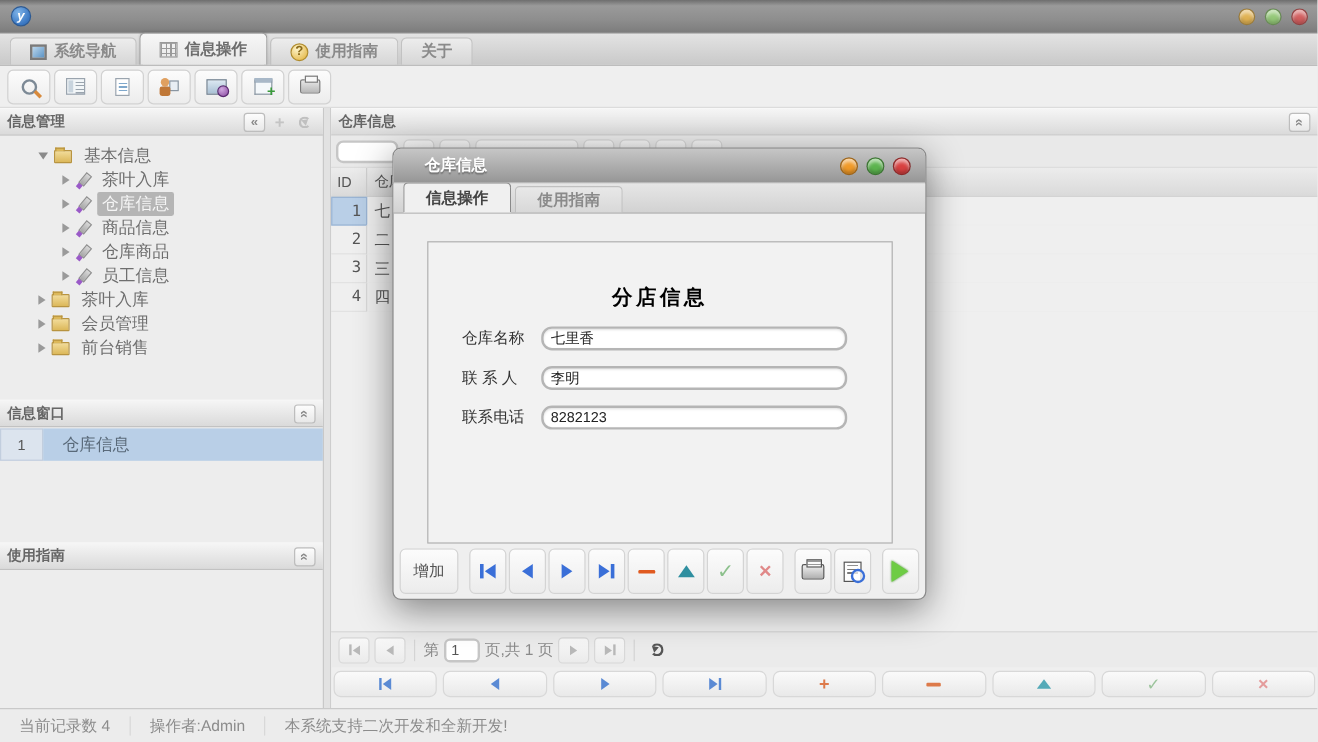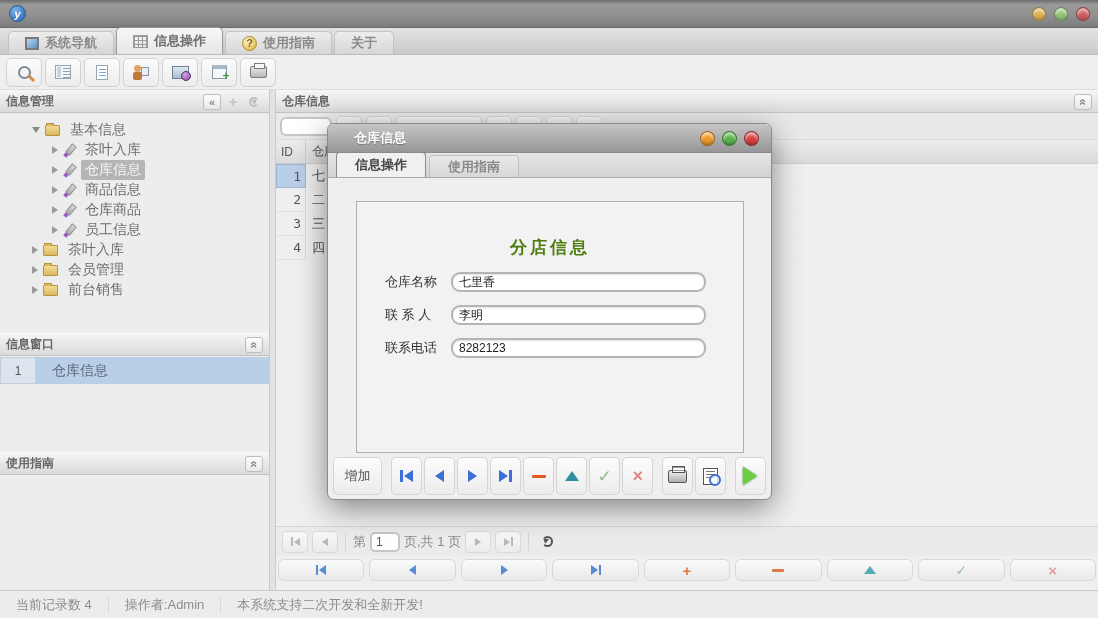--- a/index.html
+++ b/index.html
@@ -155,21 +155,21 @@
   .dlg-title .txt { color:#fff; font-size:13px; font-weight:bold; margin-left:26px; text-shadow:0 1px 1px rgba(0,0,0,.3); }
   .dlg-ctrls { position:absolute; right:12px; top:7px; display:flex; gap:7px; }
   .dwc { width:15px; height:15px; border-radius:50%; border:1px solid rgba(0,0,0,.35);
     box-shadow:inset 0 3px 3px rgba(255,255,255,.6), inset 0 -2px 3px rgba(0,0,0,.25); }
   .dwc.o { background:#f09a28; } .dwc.g { background:#5cb44e; } .dwc.r { background:#d84040; }
   .dlg-tabs { height:25px; background:linear-gradient(#e6e6e6,#d2d2d2); border-bottom:1px solid #aaa; display:flex; align-items:flex-end; padding-left:8px; }
   .dtab { height:22px; padding:0 18px; display:flex; align-items:center; font-size:13px; font-weight:bold; color:#8a8a8a;
     border:1px solid #c0c0c0; border-bottom:none; border-radius:4px 4px 0 0; background:linear-gradient(#e8e8e8,#d8d8d8); margin-right:3px; }
   .dtab.active { height:25px; background:#f0f0f0; border-color:#8a8a8a; color:#444; }
   .dlg-panel { position:absolute; left:28px; top:77px; width:388px; height:252px; background:#f2f2f2; border:1px solid #b0b0b0; }
-  .form-title { text-align:center; margin-top:34px; font-size:17px; font-weight:bold; color:#4d7c0f; letter-spacing:3px; }
+  .form-title { text-align:center; margin-top:34px; font-size:17px; font-weight:bold; color:#000000; letter-spacing:3px; }
   .frow { display:flex; align-items:center; margin:13px 0 0 28px; }
   .flabel { width:62px; font-size:13px; color:#333; text-align:justify; }
   .finput { width:255px; height:20px; margin-left:4px; border:2px solid #b5b5b5; border-radius:9px; background:#fff;
     font-size:12px; padding:0 6px; color:#222; box-shadow:inset 0 1px 2px rgba(0,0,0,.12); }
   .frow:first-of-type { margin-top:26px; }
   .dlg-btns { position:absolute; left:0; bottom:0; width:100%; height:46px; display:flex; align-items:center; padding:0 5px; gap:2px; }
   .dbtn { width:33px; height:38px; border:1px solid #d4d4d4; border-radius:5px; background:linear-gradient(#fcfcfc,#ececec);
     display:flex; align-items:center; justify-content:center; gap:1px; }
   .dbtn.txt { width:52px; font-size:13px; color:#555; }
   .dgap { width:5px; }

